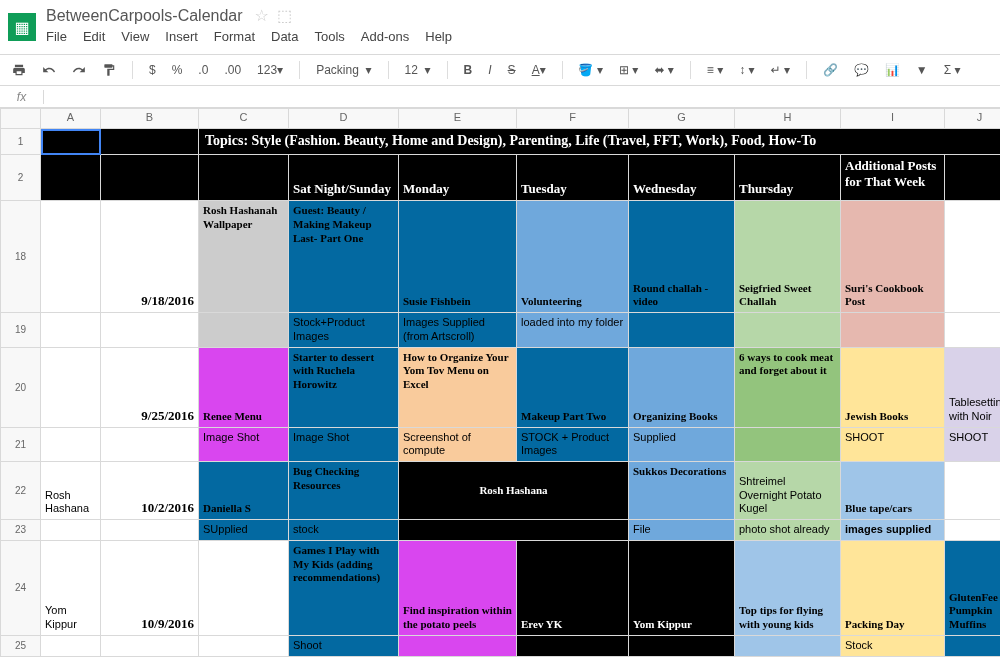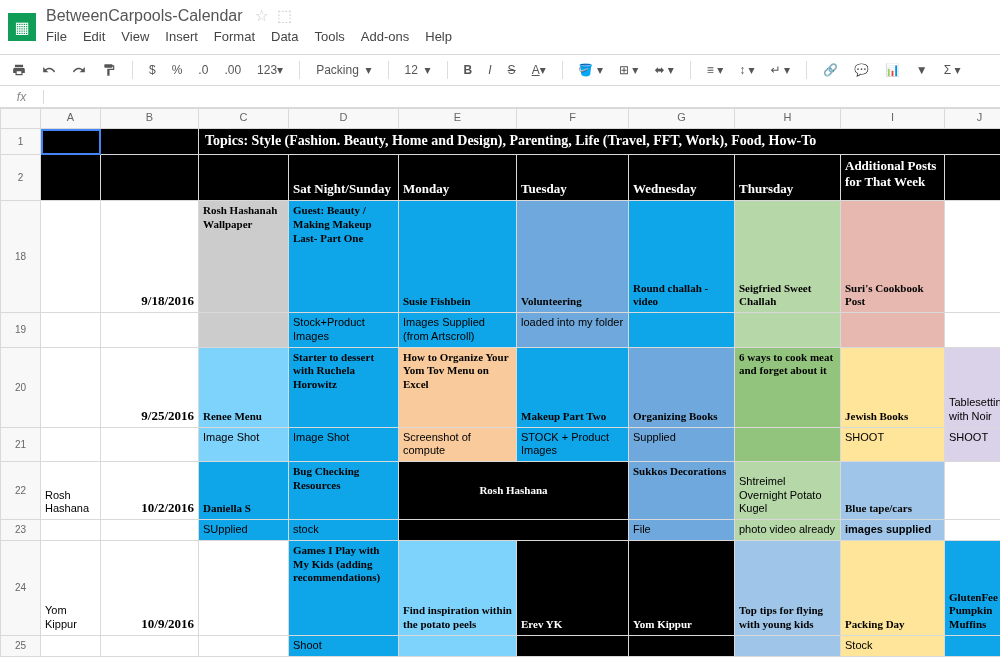--- a/index.html
+++ b/index.html
@@ -27,27 +27,27 @@
 .colA{width:60px}.colB{width:98px}.colC{width:90px}.colD{width:110px}.colE{width:118px}.colF{width:112px}.colG{width:106px}.colH{width:106px}.colI{width:104px}.colJ{width:70px}
 .cell{padding:3px 4px;font-family:Georgia,serif;font-size:11px;line-height:1.25;height:100%;overflow:hidden}
 .note{font-family:Arial,sans-serif;font-size:11px}
 .titlerow td{background:#000;color:#fff}
 .titlerow .cell{font-weight:bold;font-size:14px;text-align:left;padding-left:6px;white-space:nowrap}
 .hrow td{background:#000;color:#fff}
 .hrow .cell{font-weight:bold;font-size:13px}
 .sel{outline:2px solid #4285f4;outline-offset:-2px}
 .b{font-weight:bold}
 .c-gray{background:#ccc}
-.c-org{background:#0ea5e9}
+.c-org{background:#0369a1}
 .c-org2{background:#f9cb9c}
 .c-grn{background:#b6d7a8}
 .c-blu{background:#6fa8dc}
 .c-blu2{background:#9fc5e8}
 .c-pnk{background:#e6b8af}
-.c-pur{background:#7dd3fc}
+.c-pur{background:#d946ef}
 .c-yel{background:#ffe599}
 .c-lpur{background:#d9d2e9}
 .c-dgrn{background:#93c47d}
 .c-blk{background:#000;color:#fff}
 .center{text-align:center}
 .dateC{font-family:Georgia,serif;font-size:13px;font-weight:bold;text-align:right;padding:3px 4px;vertical-align:bottom}
 svg{width:14px;height:14px;fill:#555}
 </style>
 </head>
 <body>
@@ -335,21 +335,21 @@
             <div class="cell note">SUpplied</div>
           </td>
   <td class="c-org">
             <div class="cell note">stock</div>
           </td>
   <td class="c-blk" colspan="2"></td>
   <td class="c-blu">
             <div class="cell note">File</div>
           </td>
   <td class="c-grn">
-            <div class="cell note">photo video already</div>
+            <div class="cell note">photo shot already</div>
           </td>
   <td class="c-blu2">
             <div class="cell b note">images supplied</div>
           </td>
   <td></td>
 </tr>
 <tr style="height:95px">
   <td class="rowhdr">24</td>
   <td style="vertical-align:bottom">
             <div class="cell note" style="font-family:Arial">Yom Kippur</div>

